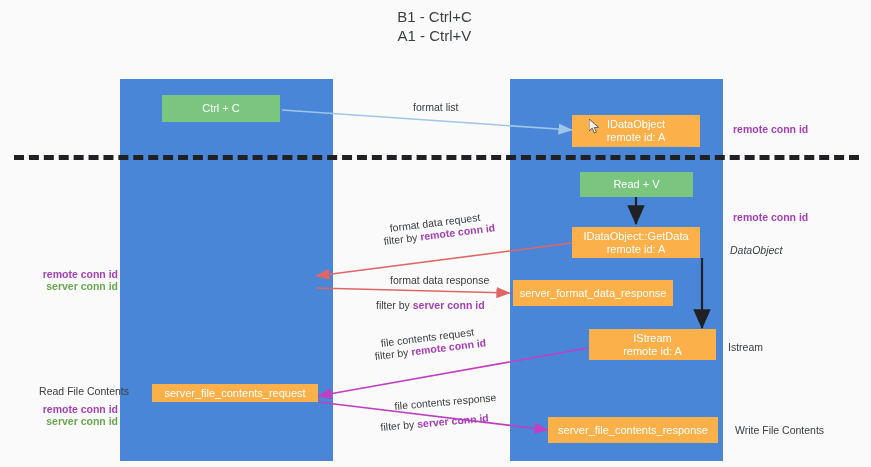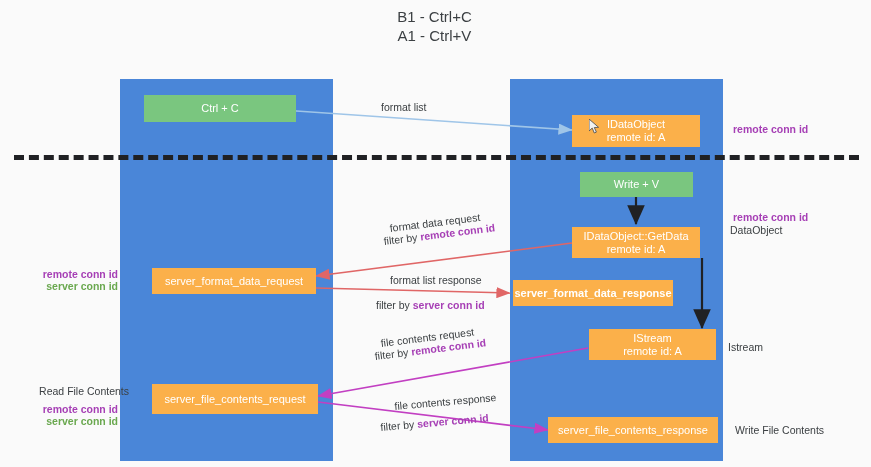--- a/index.html
+++ b/index.html
@@ -146,62 +146,61 @@
 
     <line x1="702" y1="258" x2="702" y2="328" stroke="#202124" stroke-width="2.2" marker-end="url(#ah-black)"></line>
 
     <line x1="588" y1="348" x2="318" y2="396" stroke="#c23fc2" stroke-width="1.6" marker-end="url(#ah-magenta)"></line>
 
     <line x1="318" y1="402" x2="548" y2="430" stroke="#c23fc2" stroke-width="1.6" marker-end="url(#ah-magenta)"></line>
   </svg>
 
   <div id="sep"></div>
 
-  <div class="node green" style="left:144px; top:95px;  width:152px; height:27px;">Ctrl + C</div>
+  <div class="node green" style="left:162px; top:95px;  width:118px; height:27px;">Ctrl + C</div>
 
   <div class="node orange" style="left:572px; top:115px; width:128px; height:32px;">IDataObject
 remote id: A</div>
 
   <svg id="cursor-glyph" viewBox="0 0 13 15">
     <polygon points="0,0 0,12 3.2,9.1 5.3,14 7.4,13.1 5.3,8.5 9.6,8.3" fill="#f2f2f2" stroke="#555555" stroke-width="0.9"></polygon>
   </svg>
 
-  <div class="node green" style="left:580px; top:172px; width:113px; height:25px;">Write + V</div>
+  <div class="node green" style="left:580px; top:172px; width:113px; height:25px;">Read + V</div>
 
   <div class="node orange" style="left:572px; top:227px; width:128px; height:31px;">IDataObject::GetData
 remote id: A</div>
 
-  <div class="node orange" style="left:152px; top:268px; width:164px; height:26px;">server_format_data_request</div>
-
-  <div class="node orange" style="left:513px; top:280px; width:160px; height:26px;font-weight:bold;">server_format_data_response</div>
+
+  <div class="node orange" style="left:513px; top:280px; width:160px; height:26px;">server_format_data_response</div>
 
   <div class="node orange" style="left:589px; top:329px; width:127px; height:31px;">IStream
 remote id: A</div>
 
-  <div class="node orange" style="left:152px; top:384px; width:166px; height:30px;">server_file_contents_request</div>
+  <div class="node orange" style="left:152px; top:384px; width:166px; height:18px;">server_file_contents_request</div>
 
   <div class="node orange" style="left:548px; top:417px; width:170px; height:26px;">server_file_contents_response</div>
 
-  <div class="lbl" style="left:381px; top:101px;text-align:center;">format list</div>
+  <div class="lbl" style="left:413px; top:101px;text-align:center;">format list</div>
 
   <div class="lbl rot" style="left:389px; top:222px; transform:rotate(-7deg);">format data request</div>
   <div class="lbl rot" style="left:383px; top:235px; transform:rotate(-7deg);"><span>filter by </span><span class="purple-in">remote conn id</span></div>
 
-  <div class="lbl" style="left:390px; top:274px;">format list response</div>
+  <div class="lbl" style="left:390px; top:274px;">format data response</div>
   <div class="lbl" style="left:376px; top:299px;"><span>filter by </span><span class="purple-in">server conn id</span></div>
 
   <div class="lbl rot" style="left:380px; top:337px; transform:rotate(-7deg);">file contents request</div>
   <div class="lbl rot" style="left:374px; top:350px; transform:rotate(-7deg);"><span>filter by </span><span class="purple-in">remote conn id</span></div>
 
   <div class="lbl rot" style="left:394px; top:400px; transform:rotate(-5deg);">file contents response</div>
   <div class="lbl rot" style="left:380px; top:421px; transform:rotate(-5deg);"><span>filter by </span><span class="purple-in">server conn id</span></div>
 
   <div class="lbl purple" style="left:733px; top:123px;">remote conn id</div>
   <div class="lbl purple" style="left:733px; top:211px;">remote conn id</div>
-  <div class="lbl" style="left:730px; top:224px;">DataObject</div>
+  <div class="lbl" style="left:730px; top:244px;font-style:italic;">DataObject</div>
   <div class="lbl" style="left:728px; top:341px;">Istream</div>
   <div class="lbl" style="left:735px; top:424px;">Write File Contents</div>
 
   <div class="lbl purple right" style="left:0px; top:268px; width:118px;">remote conn id</div>
   <div class="lbl green right" style="left:0px; top:280px; width:118px;">server conn id</div>
 
   <div class="lbl right" style="left:11px; top:385px; width:118px;">Read File Contents</div>
   <div class="lbl purple right" style="left:0px; top:403px; width:118px;">remote conn id</div>
   <div class="lbl green right" style="left:0px; top:415px; width:118px;">server conn id</div>
 

